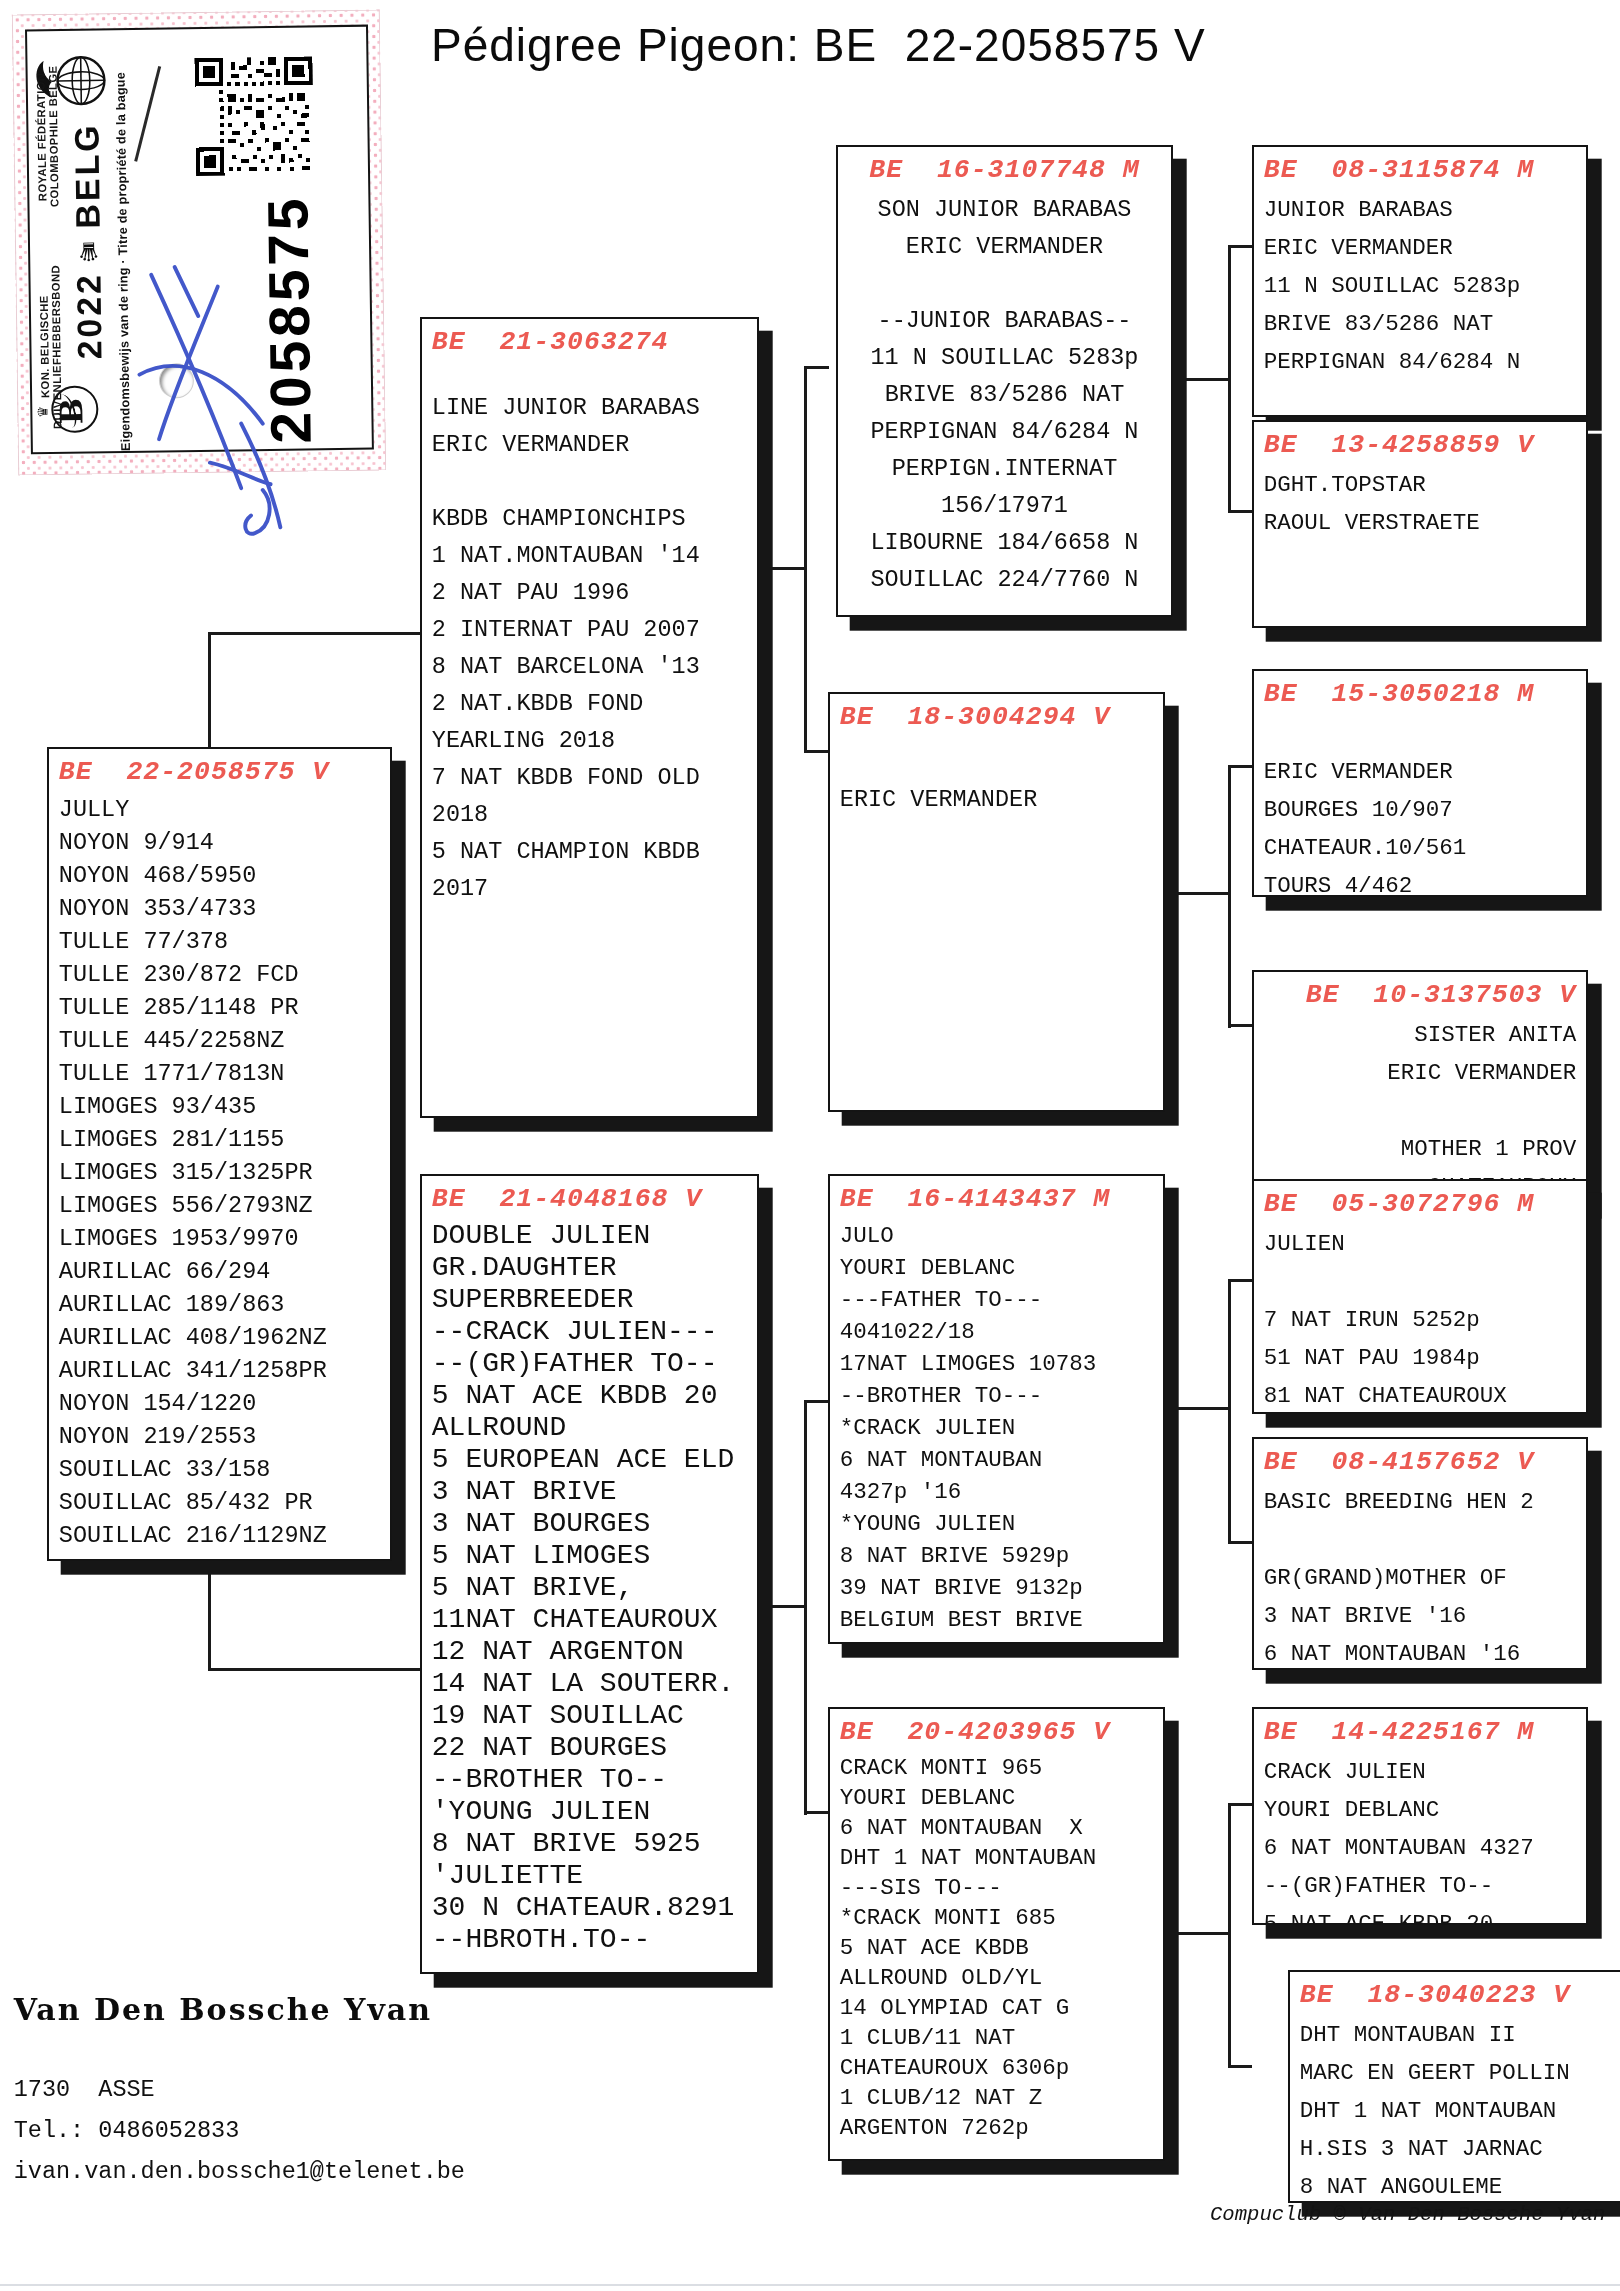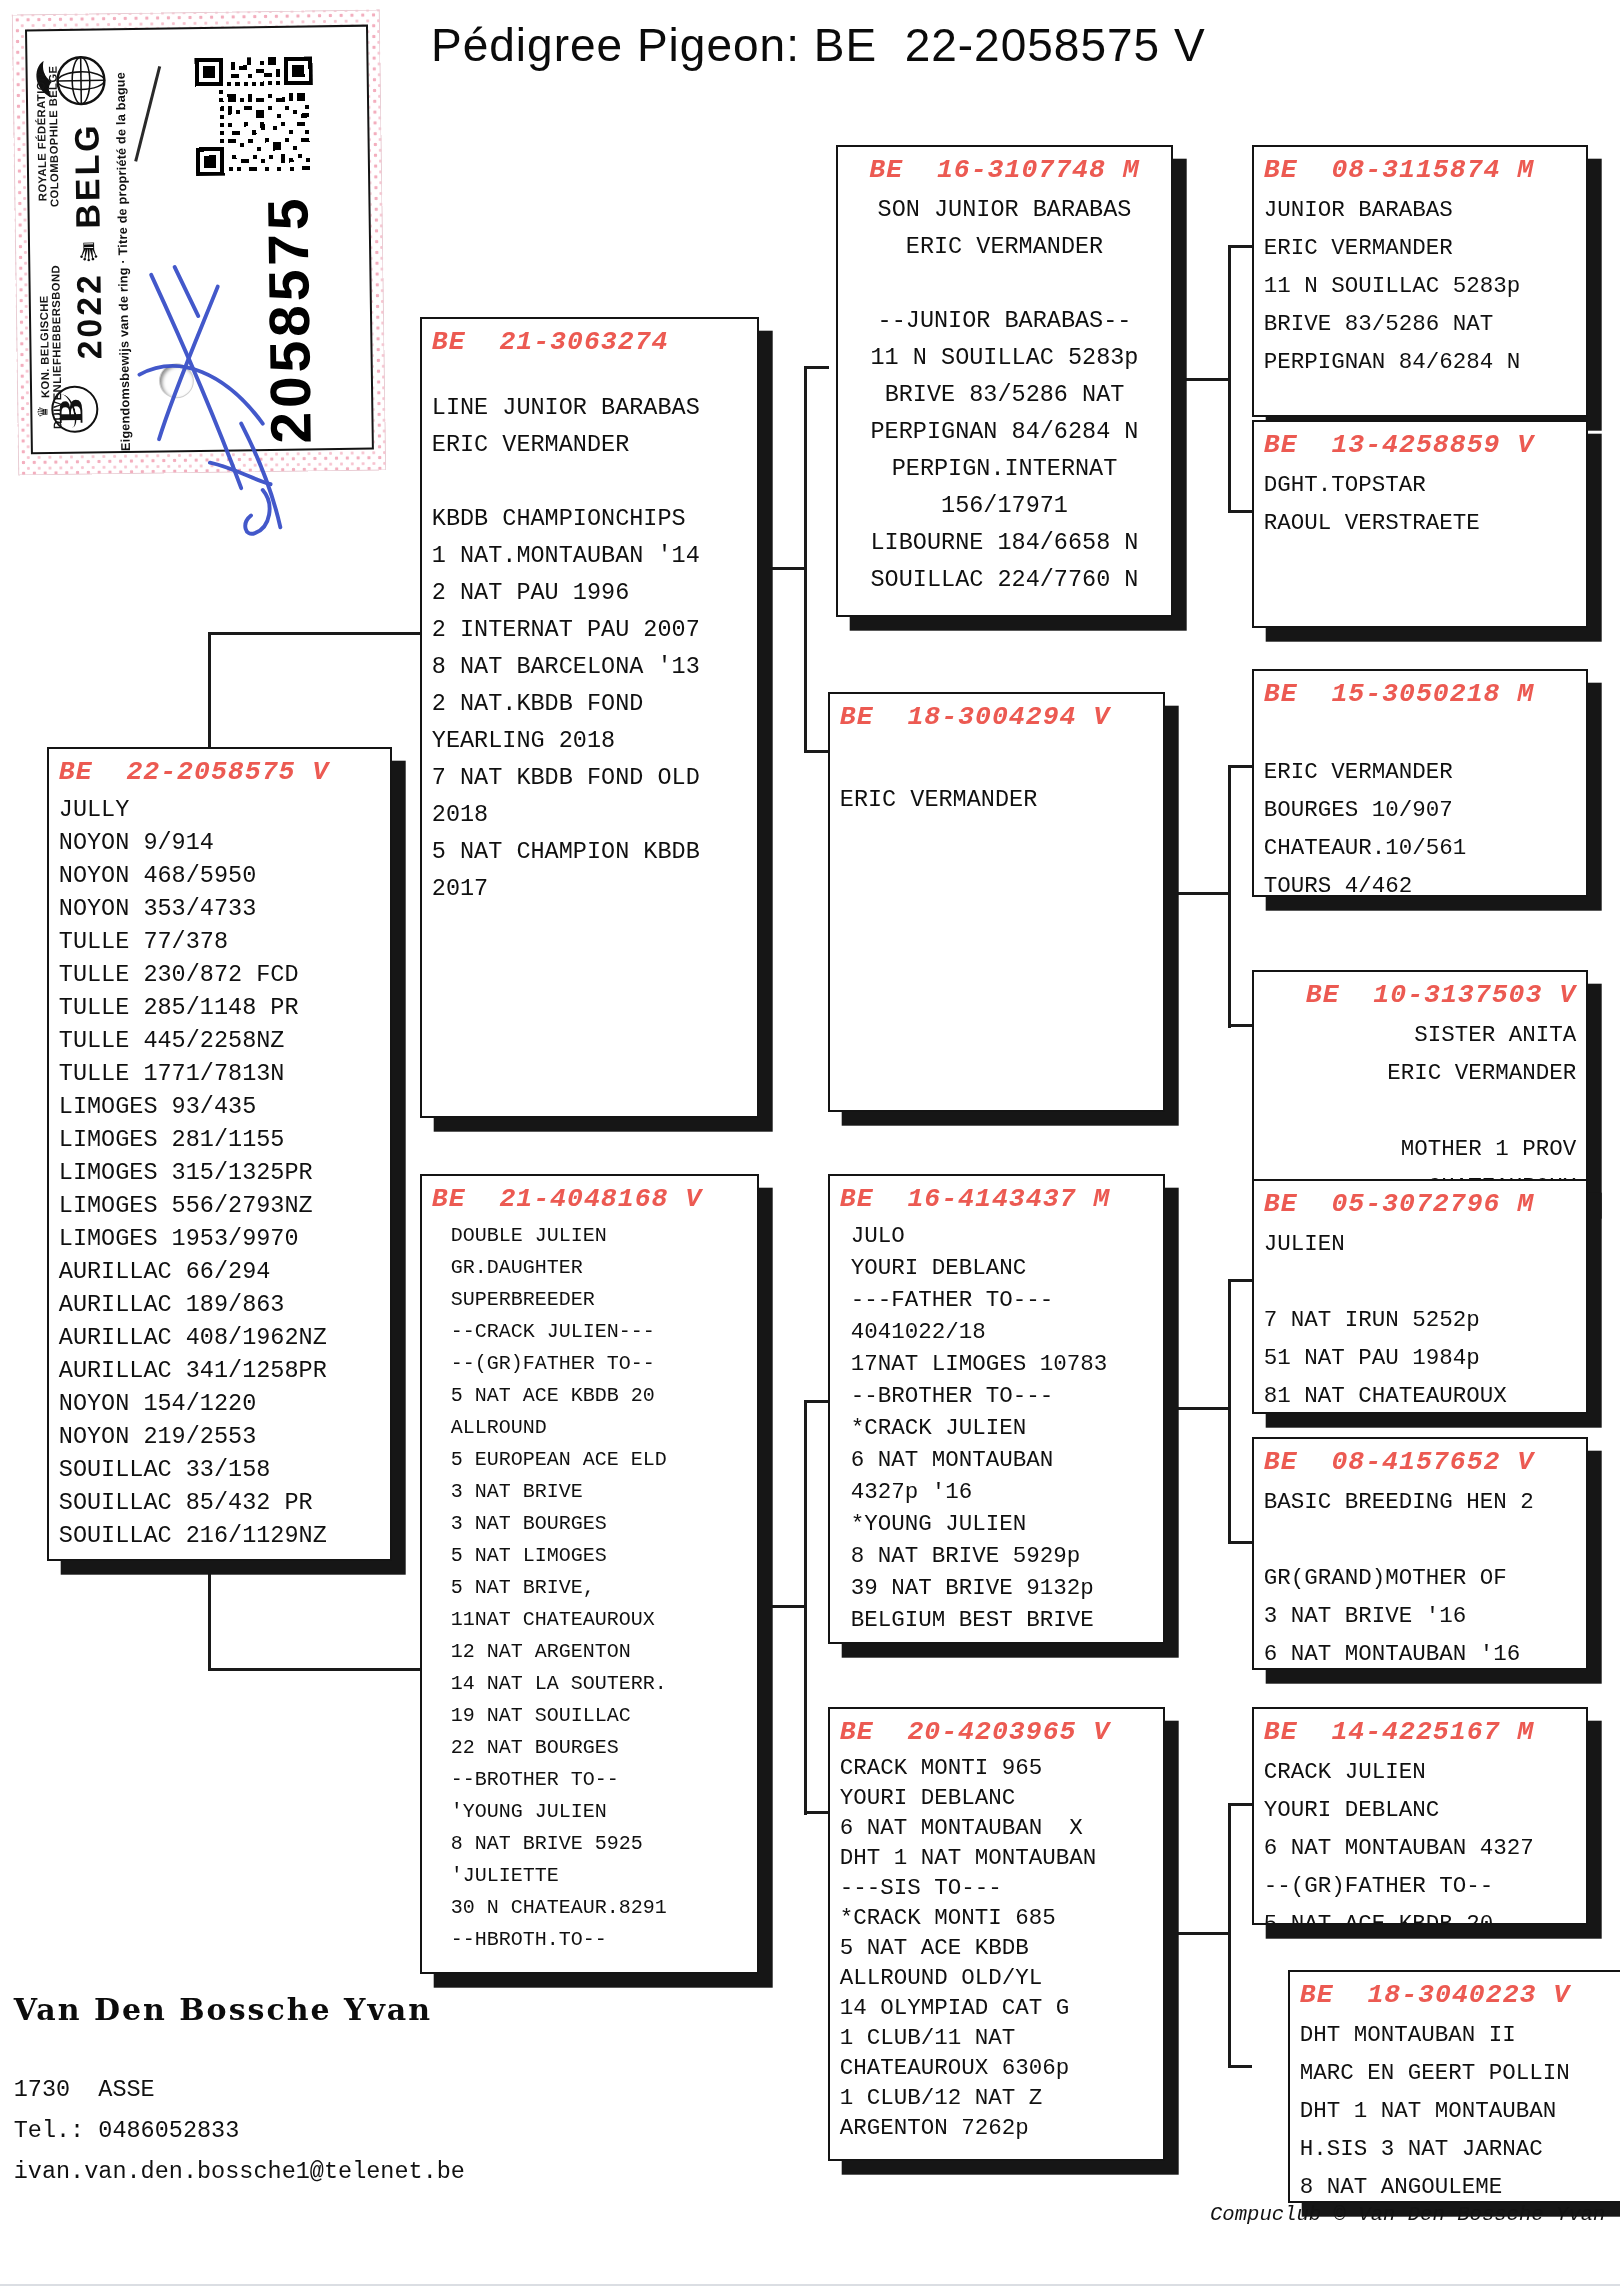--- a/index.html
+++ b/index.html
@@ -51,27 +51,27 @@
   .box{position:absolute;background:#fff;border:2.9px solid #141414;box-shadow:13.7px 13.7px 0 #161616;
        padding:3.9px 9.8px;box-sizing:border-box;overflow:hidden;}
   .box-ring{font-style:italic;font-weight:bold;font-size:26.5px;color:#ec5a52;white-space:pre;
        letter-spacing:1px;margin:3.9px 0 5.9px 0;}
   .box-body div{white-space:pre;}
   #b-subject{left:47px;top:747px;width:345px;height:814px;}
   #b-subject .box-body{font-size:23.5px;line-height:33px;}
   #b-father{left:420px;top:317px;width:339px;height:801px;}
   #b-father .box-body{font-size:23.5px;line-height:37px;margin-top:32px;}
   #b-mother{left:420px;top:1174px;width:339px;height:800px;}
-  #b-mother .box-body{font-size:20px;line-height:32px;margin-left:19px;}
+  #b-mother .box-body{font-size:28px;line-height:32px;}
   #b-gpf1{left:836px;top:145px;width:337px;height:472px;text-align:center;}
   #b-gpf1 .box-body{font-size:23.5px;line-height:37px;}
   #b-gpf2{left:828px;top:662px;width:337px;height:420px;margin-top:30px;}
   #b-gpf2 .box-body{font-size:23.5px;line-height:41px;}
   #b-gpm1{left:828px;top:1174px;width:337px;height:470px;}
-  #b-gpm1 .box-body{font-size:22.5px;line-height:32px;margin-left:11px;}
+  #b-gpm1 .box-body{font-size:22.5px;line-height:32px;}
   #b-gpm2{left:828px;top:1707px;width:337px;height:454px;}
   #b-gpm2 .box-body{font-size:22.5px;line-height:30px;}
   .ggp{left:1252px;width:336px;}
   .ggp .box-body{font-size:22.5px;line-height:38px;}
   #b-ggp0{top:145px;height:272px;}
   #b-ggp1{top:420px;height:208px;}
   #b-ggp2{top:669px;height:228px;}
   #b-ggp3{top:970px;height:235px;text-align:right;}
   #b-ggp4{top:1179px;height:235px;}
   #b-ggp5{top:1437px;height:233px;}

